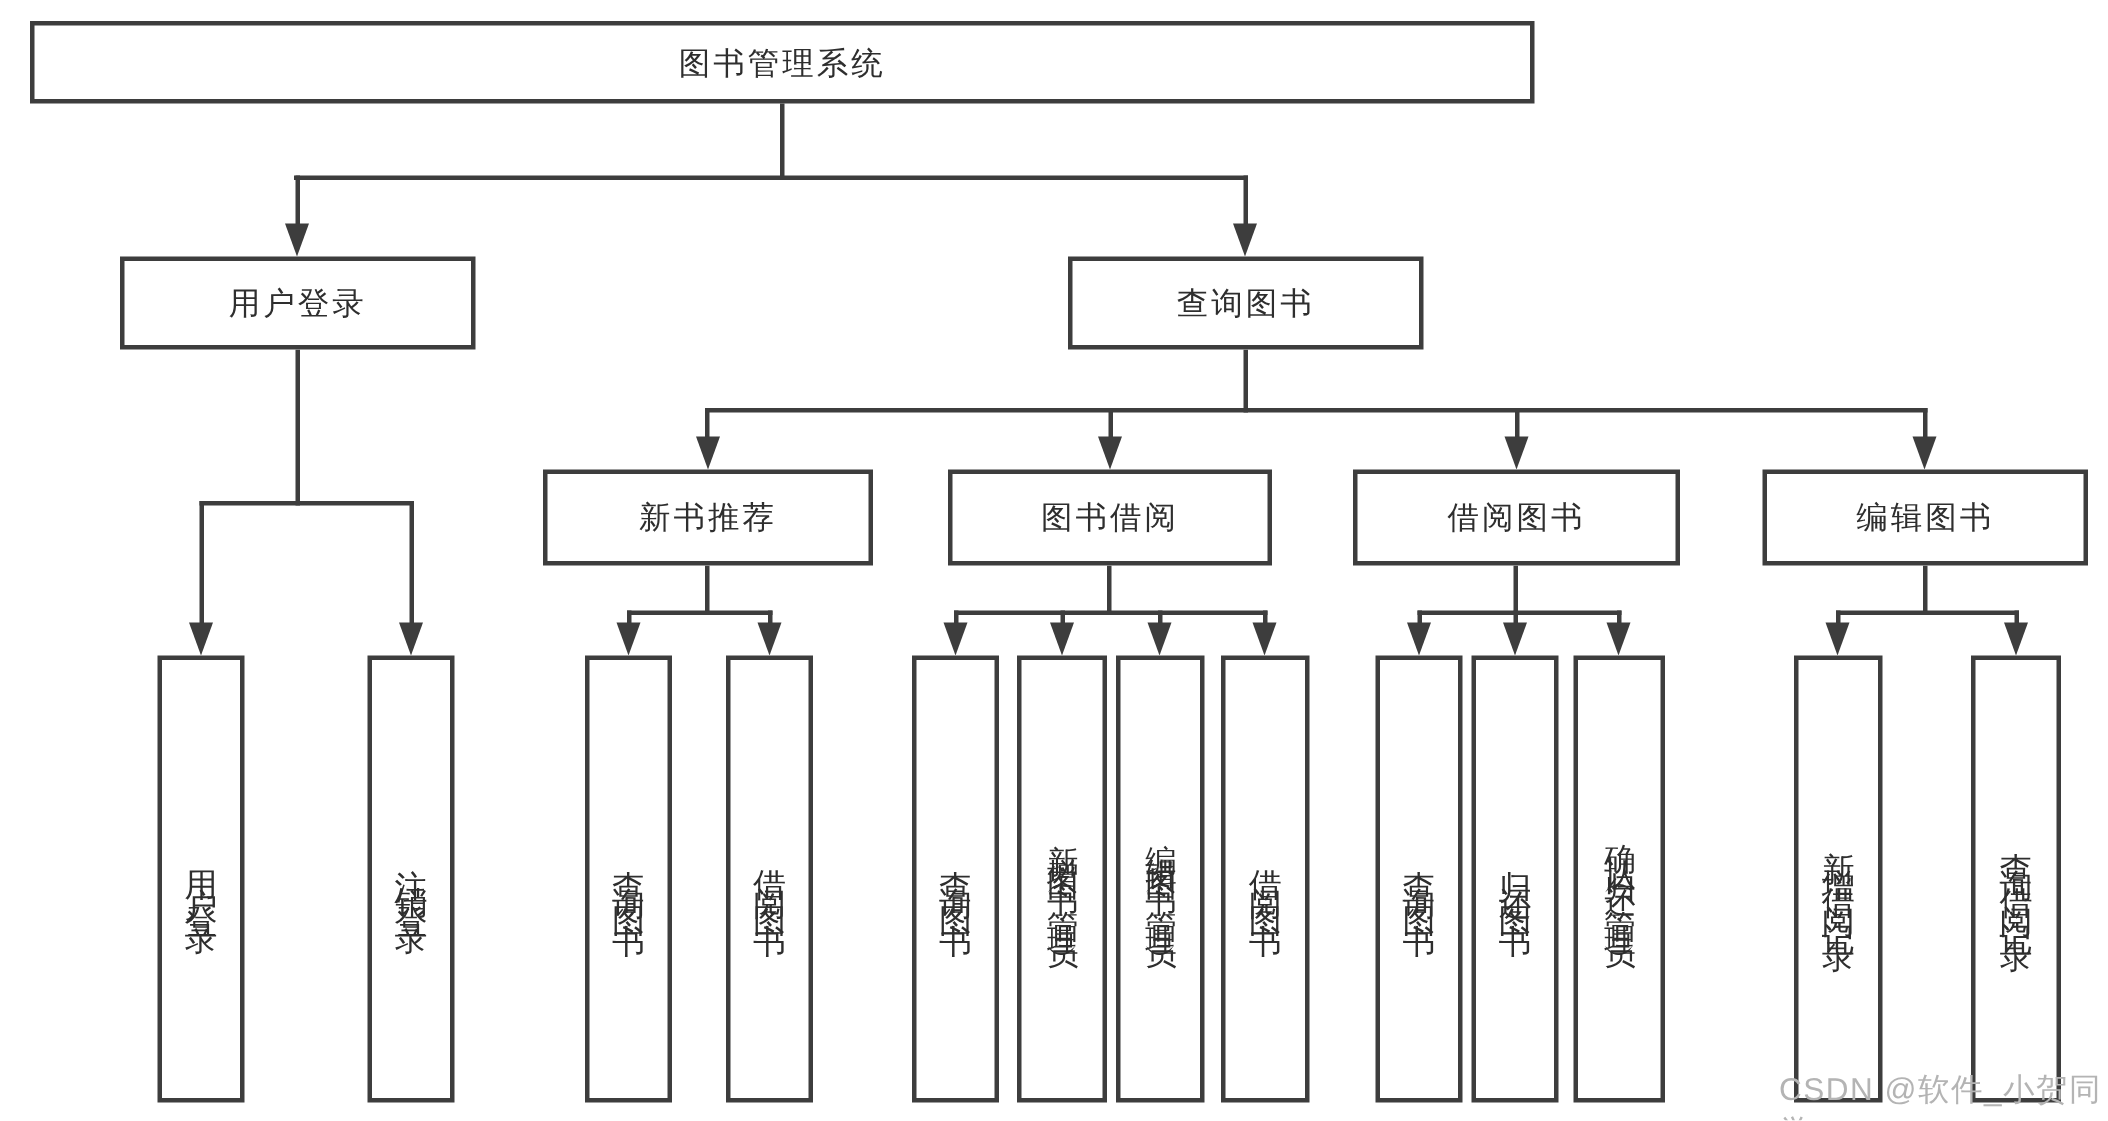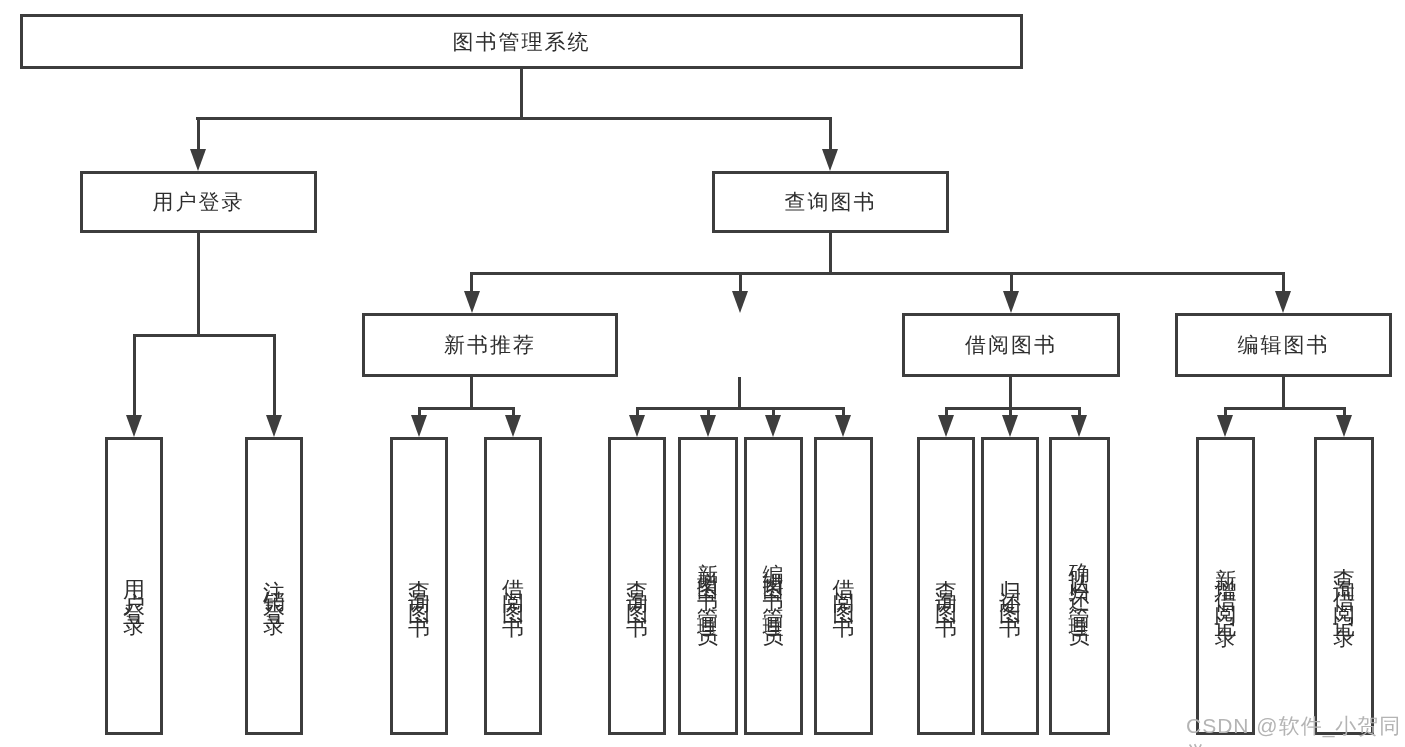--- a/index.html
+++ b/index.html
@@ -94,22 +94,25 @@
     <span class="label-h">图书管理系统</span>
   </div>
 
   <div class="node" style="left:80px;top:171px;width:237px;height:62px">
     <span>用户登录</span>
   </div>
   <div class="node" style="left:712px;top:171px;width:237px;height:62px">
     <span>查询图书</span>
   </div>
 
-  <div class="node" style="left:362px;top:313px;width:256px;height:64px">
+  <div class="node" style="left:362px;top:313px;width:220px;height:64px">
     <span>新书推荐</span>
+  </div>
+  <div class="node" style="left:632px;top:313px;width:216px;height:64px">
+    <span>图书借阅</span>
   </div>
   <div class="node" style="left:902px;top:313px;width:218px;height:64px">
     <span>借阅图书</span>
   </div>
   <div class="node" style="left:1175px;top:313px;width:217px;height:64px">
     <span>编辑图书</span>
   </div>
 
   <div class="node leaf" style="left:105px;top:437px;width:58px;height:298px">
     <span class="label">用户登录</span>

